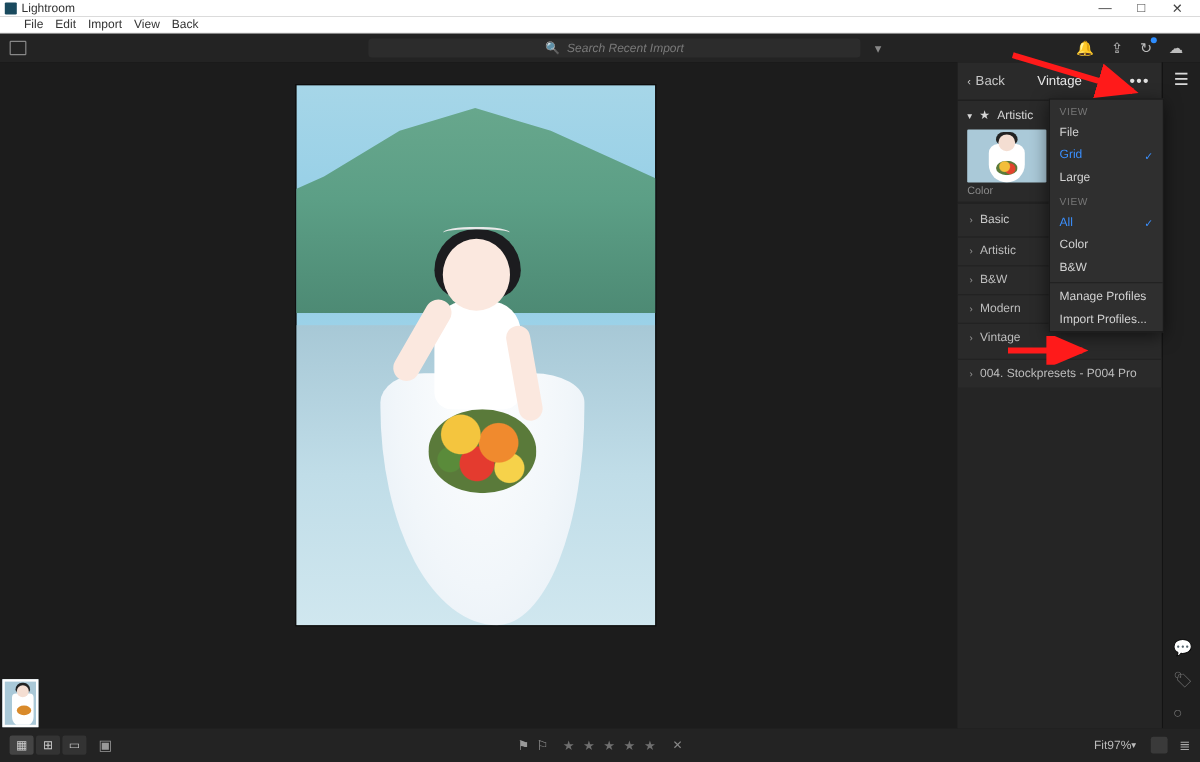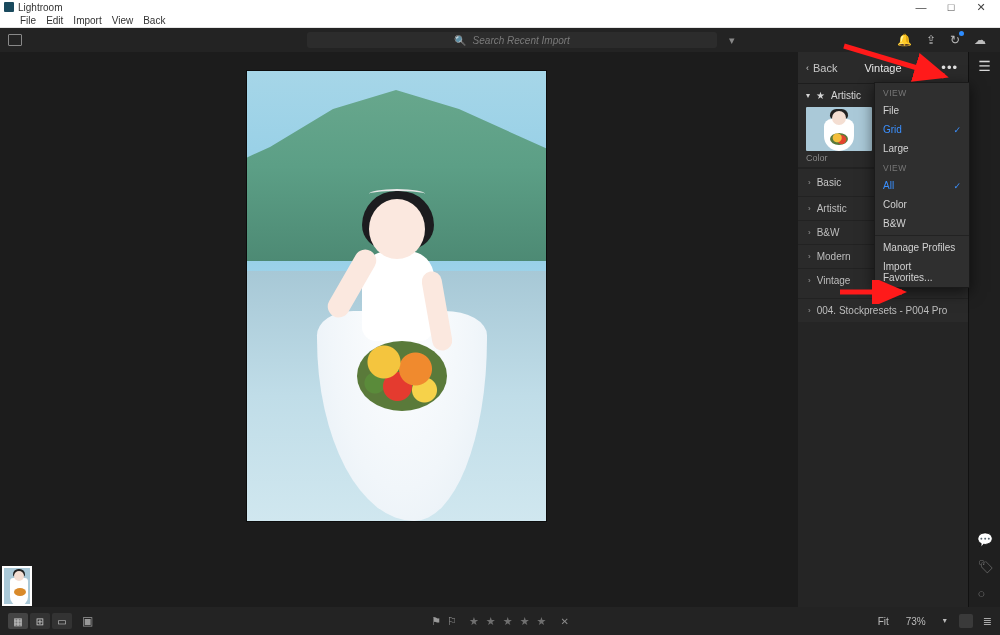--- a/index.html
+++ b/index.html
@@ -96,21 +96,21 @@
   .bottom-bar { position:absolute; left:0; right:0; bottom:0; height:28px; background:#232323; display:flex; align-items:center; padding:0 8px; font-size:10px; color:#bbb;}
   .view-switch { display:flex; gap:2px;}
   .view-switch .vb { width:20px; height:16px; background:#333; display:flex; align-items:center; justify-content:center; color:#ccc; font-size:10px; border-radius:2px;}
   .view-switch .vb.active { background:#444;}
   .stack-icon { margin-left:10px; color:#999; font-size:12px;}
   .bottom-center { position:absolute; left:50%; transform:translateX(-50%); display:flex; align-items:center; gap:12px;}
   .flagset { display:flex; gap:6px; color:#9a9a9a; font-size:11px;}
   .stars { color:#6f6f6f; letter-spacing:2px; font-size:11px;}
   .x-rej { color:#8a8a8a; font-size:10px;}
   .bottom-bar .spacer { flex:1;}
-  .fit-wrap { display:flex; gap:17px;}
+  .fit-wrap { display:flex; gap:0;}
   .fit-wrap .chev { font-size:8px;}
   .info-sq { margin-left:12px; width:14px; height:14px; background:#3a3a3a; border-radius:2px;}
   .strip-toggle { margin-left:10px; color:#aaa; font-size:11px;}
 
   
   .far-right-icons { position:absolute; right:6px; bottom:6px; display:flex; flex-direction:column; gap:12px; color:#6f6f6f; font-size:13px; z-index:5;}
 
 </style>
 </head>
 <body>
@@ -263,21 +263,21 @@
             <span>Color</span>
           </div>
         <div class="item">
             <span>B&amp;W</span>
           </div>
         <hr>
         <div class="item">
             <span>Manage Profiles</span>
           </div>
         <div class="item">
-            <span>Import Favorites...</span>
+            <span>Import Profiles...</span>
           </div>
       </div>
     </div>
 
     <div class="edit-rail">
       <span class="sliders">☰</span>
     </div>
   </div>
 
   <div class="far-right-icons">
@@ -322,18 +322,18 @@
       <span>⚑</span>
       <span>⚐</span>
     </div>
     <div class="stars">★ ★ ★ ★ ★</div>
     <span class="x-rej">✕</span>
   </div>
 
   <span class="spacer"></span>
   <div class="fit-wrap">
     <span>Fit</span>
-    <span>73%</span>
+    <span>97%</span>
     <span class="chev">▾</span>
   </div>
   <div class="info-sq"></div>
   <span class="strip-toggle">≣</span>
 </div>
 
 </body></html>

